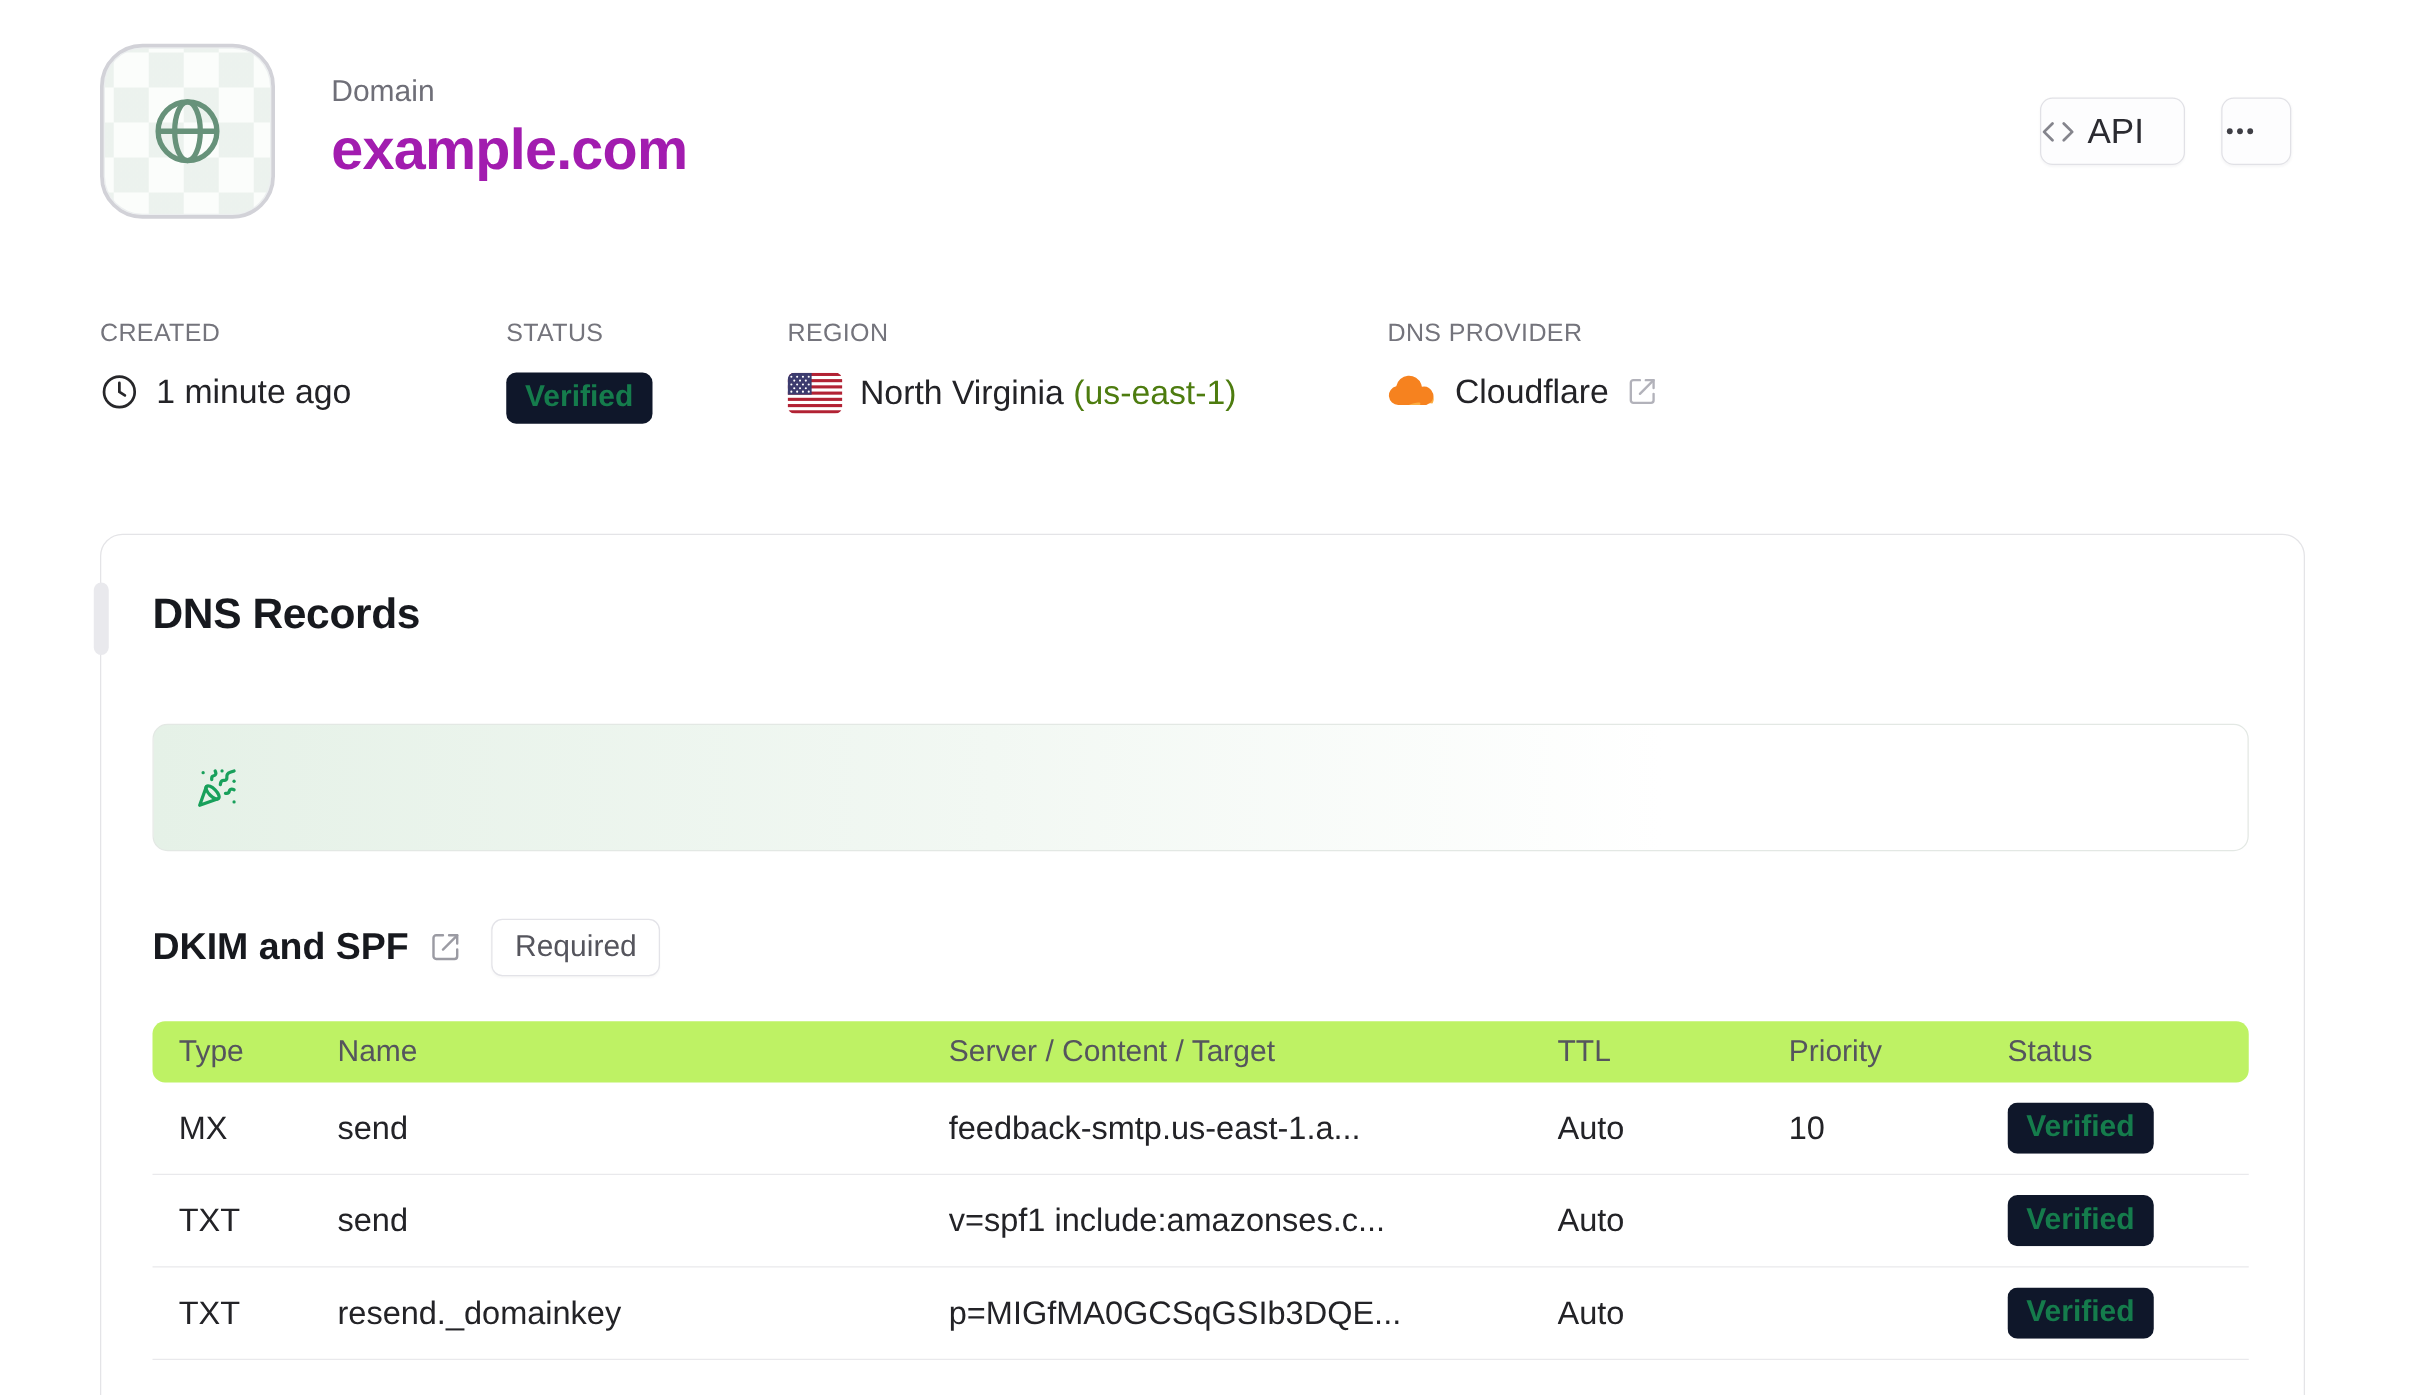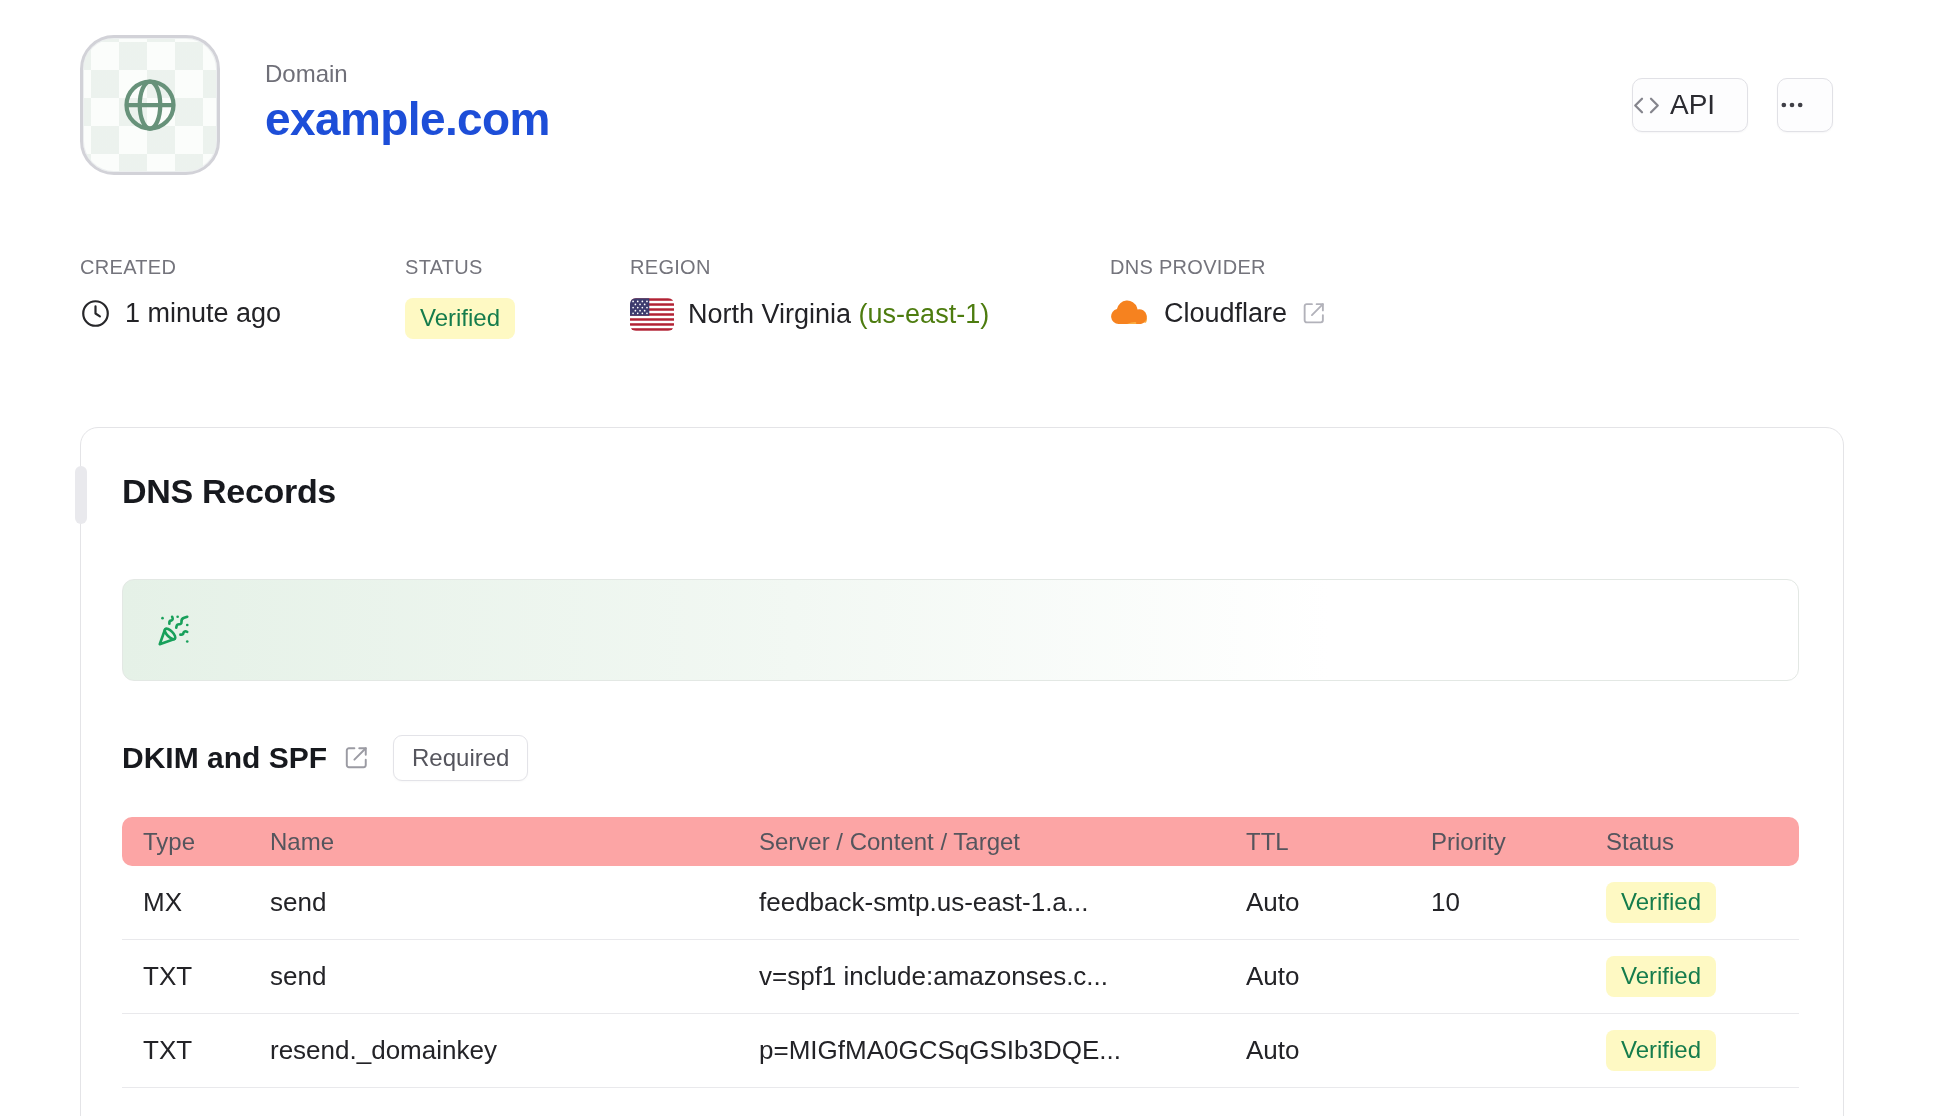--- a/index.html
+++ b/index.html
@@ -8,39 +8,39 @@
   .abs { position:absolute; }
 
   
   .avatar { left:80px; top:35px; width:140px; height:140px; border-radius:34px;
     border:3px solid #d2d2d8; background-color:#fbfdfb;
     background-image:repeating-conic-gradient(rgba(108,148,125,0.10) 0% 25%, rgba(255,255,255,0) 0% 50%);
     background-size:56px 56px; background-position:8px 4px;
     display:flex; align-items:center; justify-content:center;
     box-shadow:0 0 0 1px #eceff0 inset; }
   .kicker { left:265px; top:60px; font-size:24px; font-weight:500; color:#6f6f78; }
-  .page-title { left:265px; top:92px; font-size:46px; font-weight:700; color:#1d4ed8; letter-spacing:-0.6px; }
+  .page-title { left:265px; top:92px; font-size:46px; font-weight:700; color:#a21caf; letter-spacing:-0.6px; }
 
   .btn { display:flex; align-items:center; gap:10px;
     background:#fdfdfe; border:1px solid #e1e1e6; border-radius:10px;
     box-shadow:0 1px 2px rgba(16,24,40,0.04); cursor:pointer; }
   .api-btn { left:1632px; top:78px; width:116px; height:54px; font-size:28px; color:#2b2b31; }
   .more-btn { left:1777px; top:78px; width:56px; height:54px; }
 
   
   .meta-col { top:256px; }
   .meta-label { font-size:20px; font-weight:500; color:#74747c; letter-spacing:0.3px; }
   .meta-value { position:absolute; top:42px; left:0; display:flex; align-items:center; gap:14px;
     font-size:27px; color:#232327; white-space:nowrap; }
   .m-created { left:80px; } .m-status { left:405px; } .m-region { left:630px; } .m-dns { left:1110px; }
   .muted { color:#4d7c0f; }
   .flag { width:44px; height:33px; border-radius:6px; overflow:hidden; flex:0 0 auto; }
 
-  .badge-green { display:inline-flex; align-items:center; background:#fef9c3; color:#157c4c;
-    font-size:24px; font-weight:400; border-radius:8px; padding:6px 15px; line-height:1.2; }
+  .badge-green { display:inline-flex; align-items:center; background:#0f172a; color:#157c4c;
+    font-size:24px; font-weight:700; border-radius:8px; padding:6px 15px; line-height:1.2; }
 
   
   .card { left:80px; top:427px; width:1764px; height:720px; background:#ffffff;
     border:1px solid #e4e4e7; border-radius:18px; }
   .card-tab { position:absolute; left:-6px; top:38px; width:12px; height:58px;
     border-radius:7px; background:#e9e9ed; }
   .card-title { position:absolute; left:41px; top:44px; font-size:34px; font-weight:700;
     color:#17191e; letter-spacing:-0.3px; }
 
   .banner { position:absolute; left:41px; top:151px; width:1677px; height:102px;
@@ -53,21 +53,21 @@
     display:flex; align-items:center; gap:16px; }
   .section-title { font-size:30px; font-weight:700; color:#17191e; }
   .pill { display:inline-flex; align-items:center; border:1px solid #e3e3e8; border-radius:9px;
     background:#fff; padding:8px 18px; font-size:24px; color:#55555d;
     box-shadow:0 1px 2px rgba(16,24,40,0.03); margin-left:8px; }
 
   
   .table { position:absolute; left:41px; top:389px; width:1677px; }
   .thead, .trow { display:grid; grid-template-columns:148px 489px 487px 185px 175px 1fr;
     align-items:center; }
-  .thead { height:49px; background:#fca5a5; border-radius:10px;
+  .thead { height:49px; background:#bef264; border-radius:10px;
     font-size:24px; font-weight:500; color:#55555d; }
   .trow { height:74px; border-bottom:1px solid #e9e9ec; font-size:26px; color:#232327; }
   .td:first-child, .th:first-child { padding-left:21px; }
   .td, .th { white-space:nowrap; overflow:hidden; }
 
   svg { display:block; flex:0 0 auto; }
 </style>
 </head>
 <body>
 

